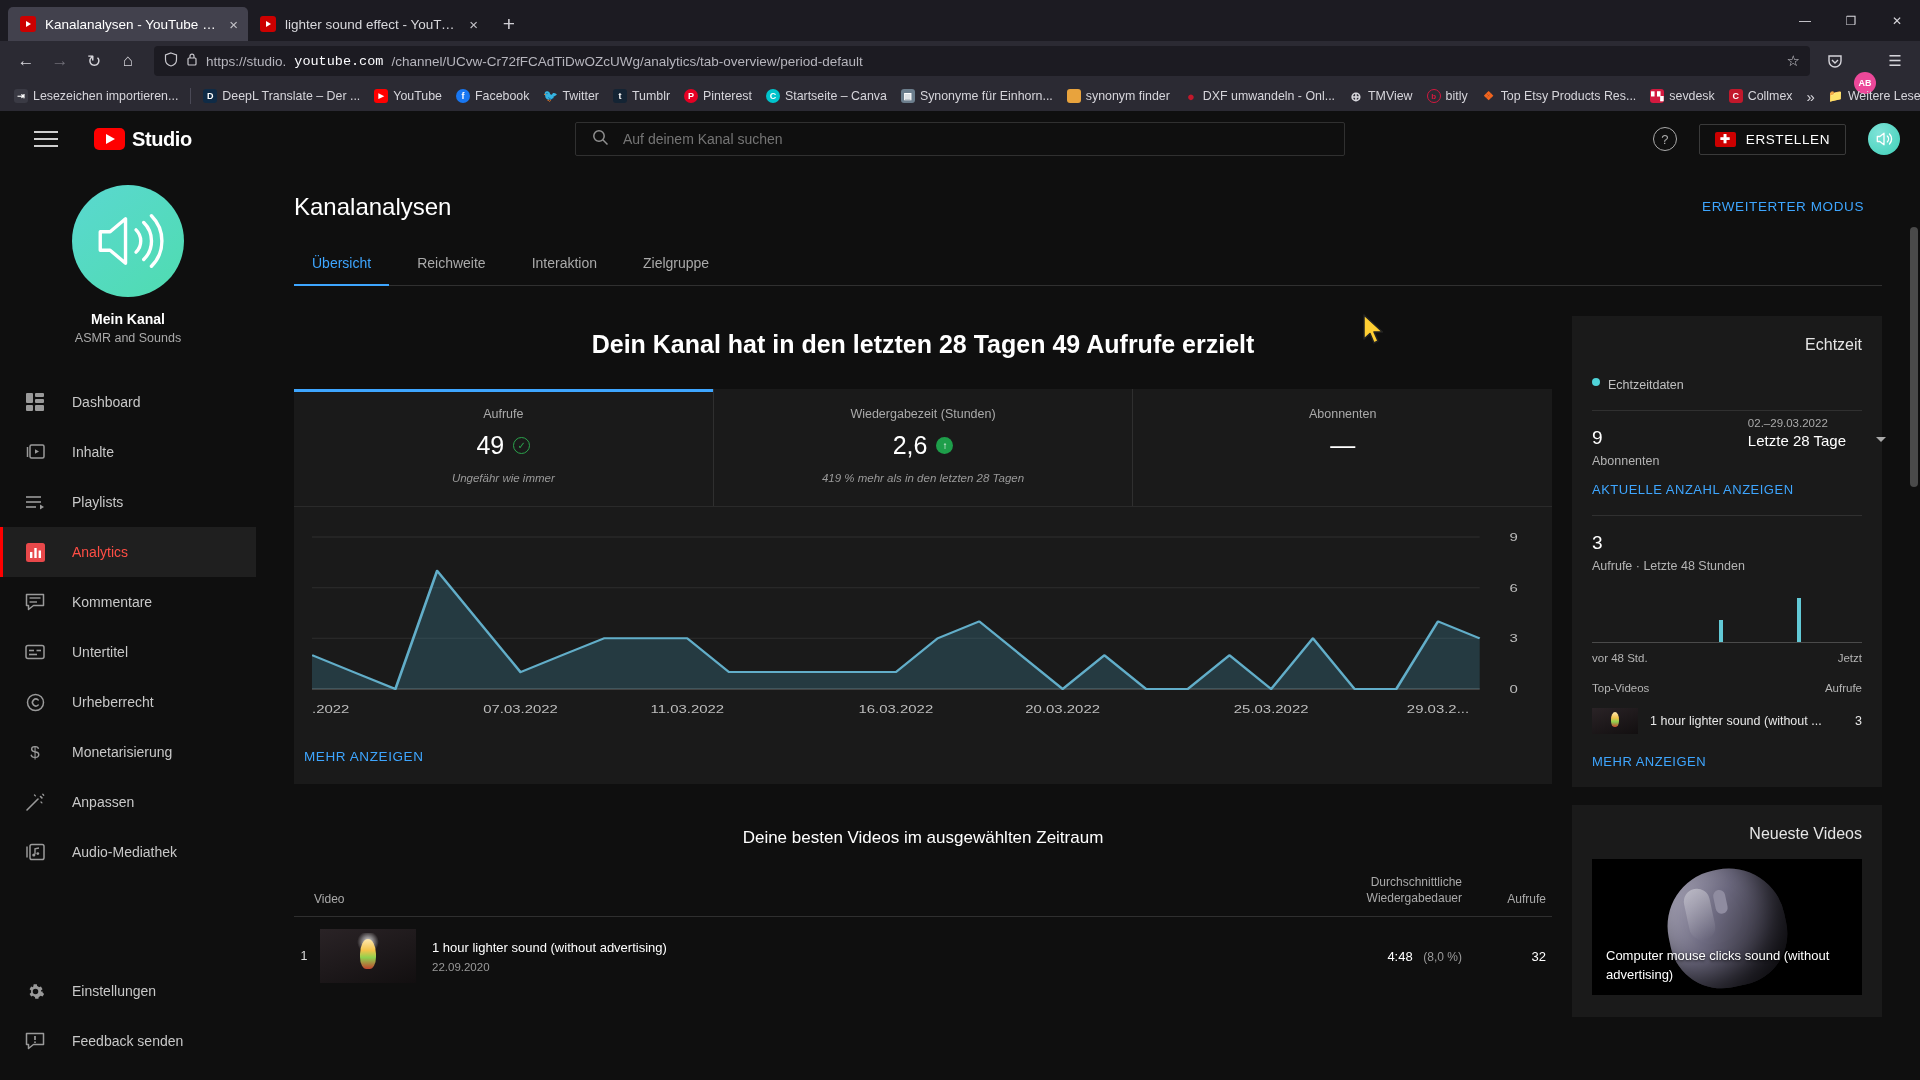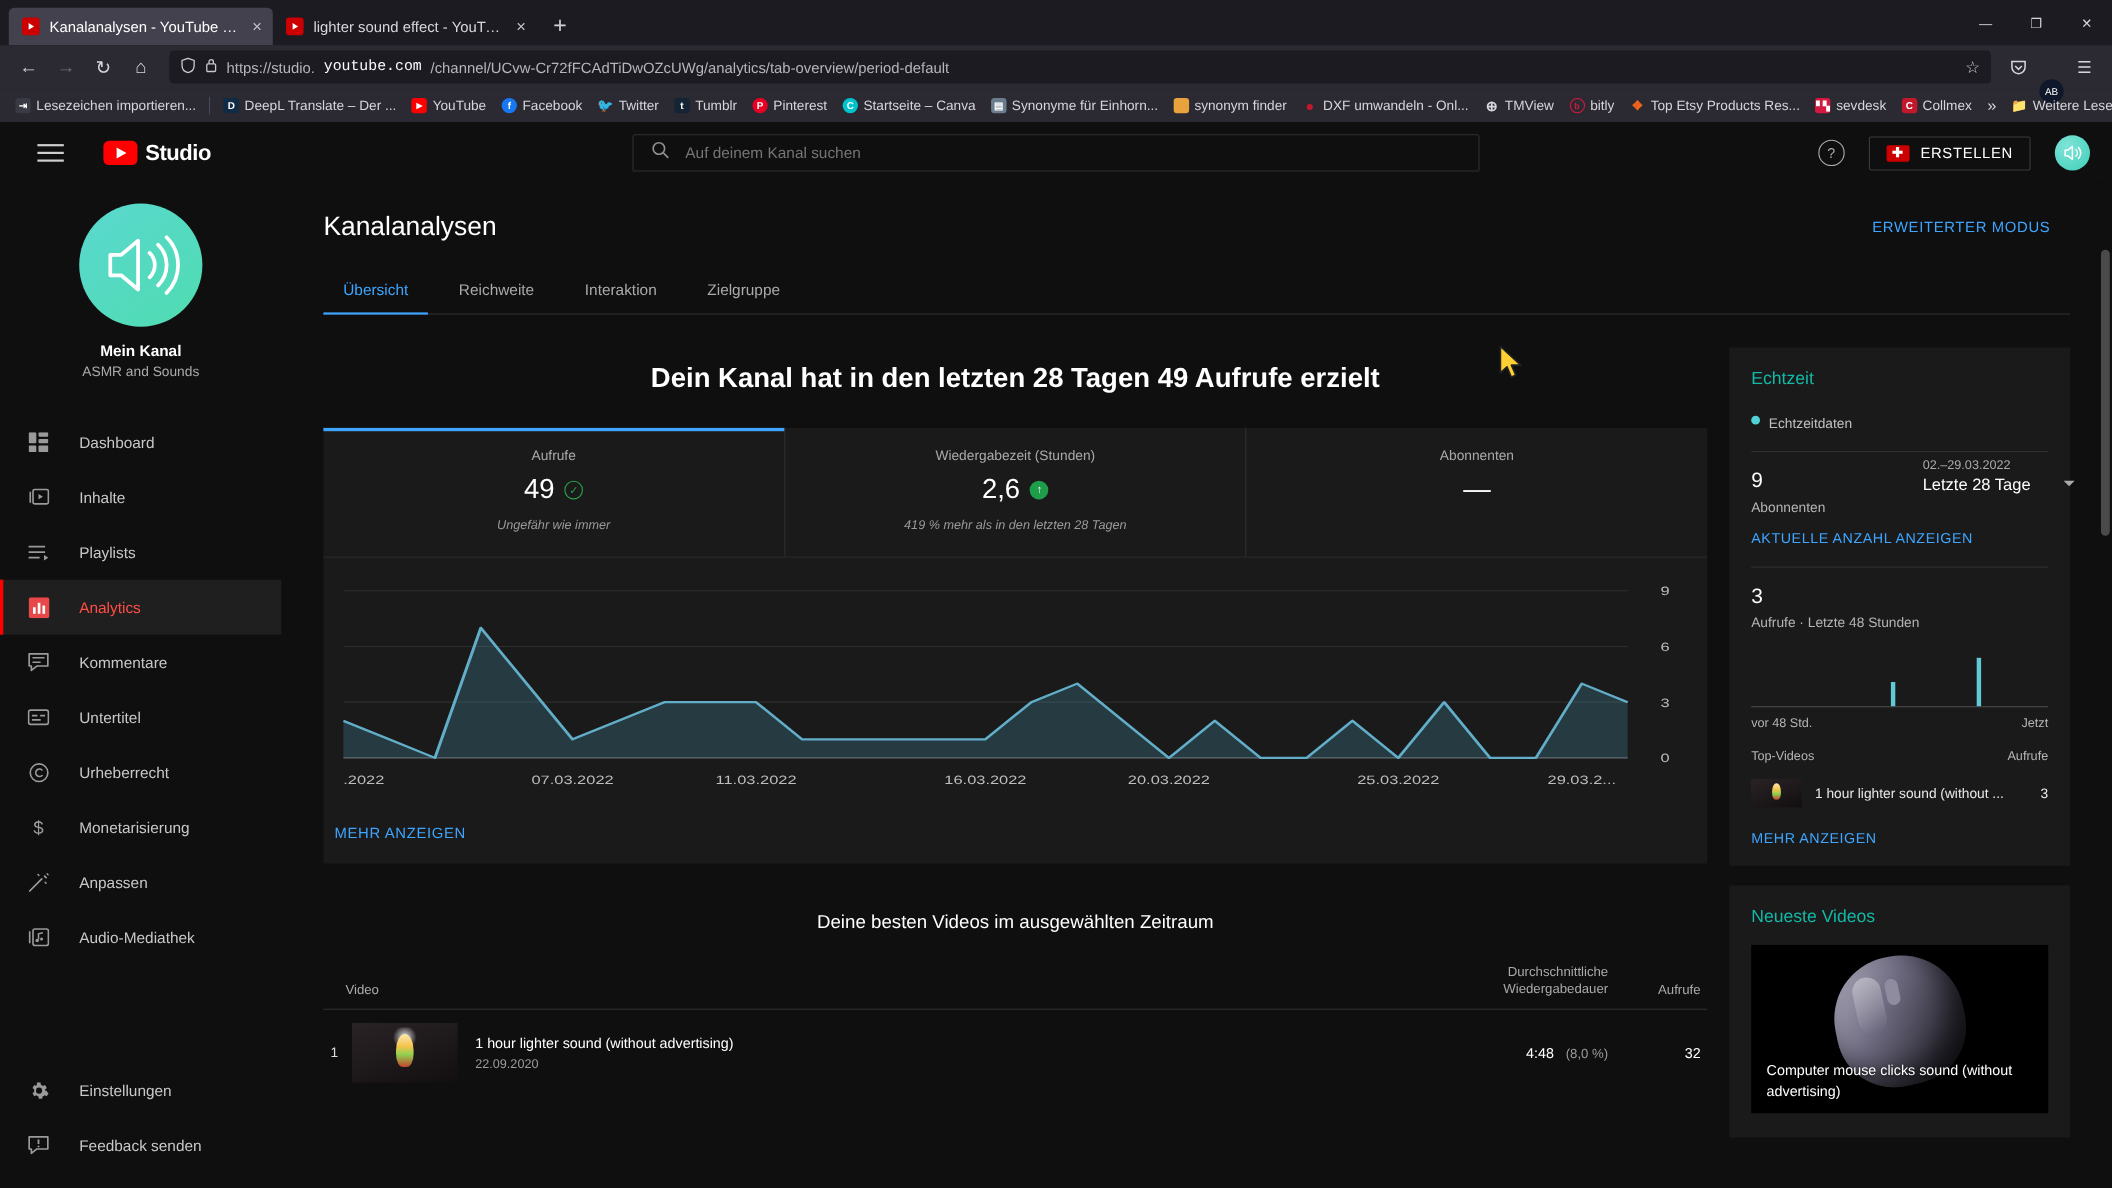--- a/index.html
+++ b/index.html
@@ -61,23 +61,23 @@
   .urlbar {
     flex: 1; height: 30px; background: #1c1b22; border-radius: 4px;
     display: flex; align-items: center; gap: 8px; padding: 0 10px;
     margin: 0 8px; font-size: 13.5px; color: #b6b5bd;
   }
   .urlbar .u-host { color: #fbfbfe; font-family: Liberation Mono, monospace; }
   .urlbar .star { margin-left: auto; color: #cfced4; font-size: 15px; }
   .navright { display: flex; align-items: center; gap: 4px; }
   .pocket { color: #d6d5db; font-size: 15px; width: 30px; height: 30px; display:flex; align-items:center; justify-content:center;}
   .acct {
-    width: 22px; height: 22px; border-radius: 50%; background: #0f172a;
+    width: 22px; height: 22px; border-radius: 50%; background: #ec4899;
     display: flex; align-items: center; justify-content: center;
-    font-size: 9px; color: #fff; font-weight: normal; margin-top: 43px;
+    font-size: 9px; color: #fff; font-weight: bold; margin-top: 43px;
   }
 
   .bookmarks {
     height: 30px; display: flex; align-items: center; gap: 2px;
     padding: 0 8px; background: #2b2a33; font-size: 12.4px; color: #d6d5db;
     overflow: hidden; white-space: nowrap;
   }
   .bm { display: flex; align-items: center; gap: 5px; padding: 3px 6px; border-radius: 4px; flex: 0 0 auto; }
   .bmico {
     width: 14px; height: 14px; border-radius: 3px; flex: 0 0 14px;
@@ -262,21 +262,21 @@
   }
   .vmeta { flex: 1; min-width: 0; padding-left: 16px; }
   .vtitle { font-size: 13px; color: #fff; }
   .vdate { font-size: 11.5px; color: #9a9a9a; margin-top: 6px; }
   .vdur { width: 190px; text-align: right; font-size: 13px; color: #fff; }
   .vdur .pct { color: #9a9a9a; font-size: 12px; margin-left: 7px; }
   .vviews { width: 90px; text-align: right; font-size: 13px; color: #fff; padding-right: 6px; }
 
   
   .rcard { background: #1a1a1a; padding: 20px 20px 18px; }
-  .rtitle { font-size: 16px; font-weight: 500; color: #14b8a6; }
+  .rtitle { font-size: 16px; font-weight: 500; color: #e5e5e5; text-align: right; }
   .rt-live { font-size: 12.5px; color: #c0c0c0; margin-top: 24px; display: flex; gap: 8px; }
   .livedot { width: 8px; height: 8px; border-radius: 50%; background: #4fd3d8; }
   .rdiv { height: 1px; background: #303030; margin: 18px 0 16px; }
   .rbig { font-size: 19px; color: #fff; font-weight: 500; }
   .rsmall { font-size: 12.5px; color: #b4b4b4; margin-top: 5px; }
   .rlink { font-size: 13px; font-weight: 500; letter-spacing: 0.5px; color: #3ea6ff; margin-top: 14px; }
   .rtbars { height: 56px; margin-top: 14px; position: relative; border-bottom: 1px solid #4a4a4a; }
   .rtbar { position: absolute; bottom: 0; width: 4px; background: #62c9d6; }
   .rtlabels { display: flex; justify-content: space-between; font-size: 11.5px; color: #b4b4b4; margin-top: 9px; }
   .topvids-head { display: flex; justify-content: space-between; font-size: 11.5px; color: #b4b4b4; margin-top: 18px; }
@@ -289,21 +289,21 @@
     position: absolute; left: 19px; top: 4px; width: 8px; height: 15px;
     background: linear-gradient(180deg, #ffe9b0, #f3c34a 40%, #8fd14f 65%, #c2452e);
     border-radius: 50% 50% 40% 40%;
   }
   .tvtitle { flex: 1; font-size: 12.5px; color: #e8e8e8; white-space: nowrap;
     overflow: hidden; text-overflow: ellipsis; }
   .tvviews { font-size: 12.5px; color: #e8e8e8; }
 
   .rcard2 { background: #1a1a1a; padding: 20px 20px 22px; margin-top: 18px; }
   .nv-thumb {
-    width: 100%; height: 153px; margin-top: 16px; position: relative;
+    width: 100%; height: 136px; margin-top: 16px; position: relative;
     background: #000; overflow: hidden;
   }
   .nv-mouse {
     position: absolute; left: 50%; top: 10px; transform: translateX(-50%) rotate(-12deg);
     width: 118px; height: 118px; border-radius: 48% 48% 44% 44%;
     background: linear-gradient(125deg, #b9b6c8 0%, #6d6a80 40%, #34323d 75%, #17161c 100%);
     box-shadow: inset -10px -14px 26px rgba(0,0,0,0.6);
   }
   .nv-mouse::before {
     content: ""; position: absolute; left: 22px; top: 14px; width: 26px; height: 52px;

